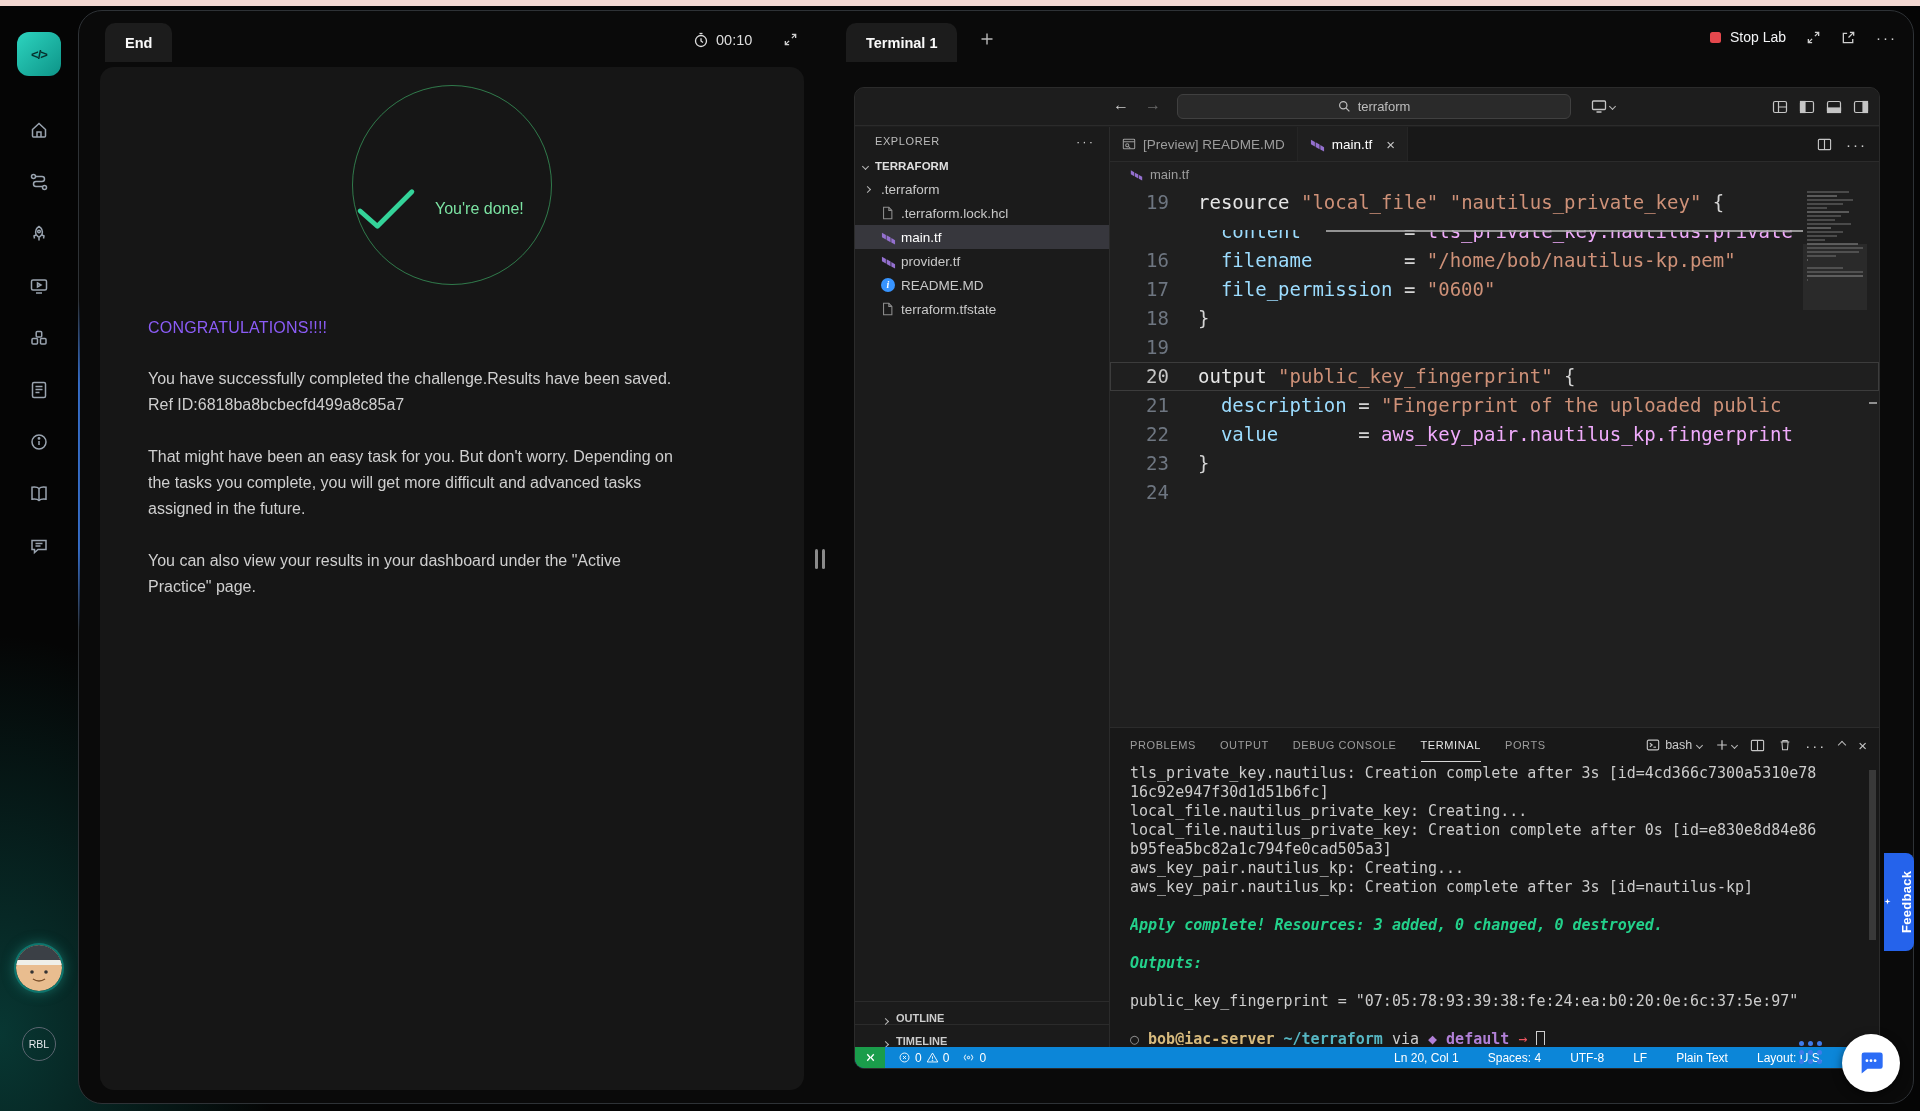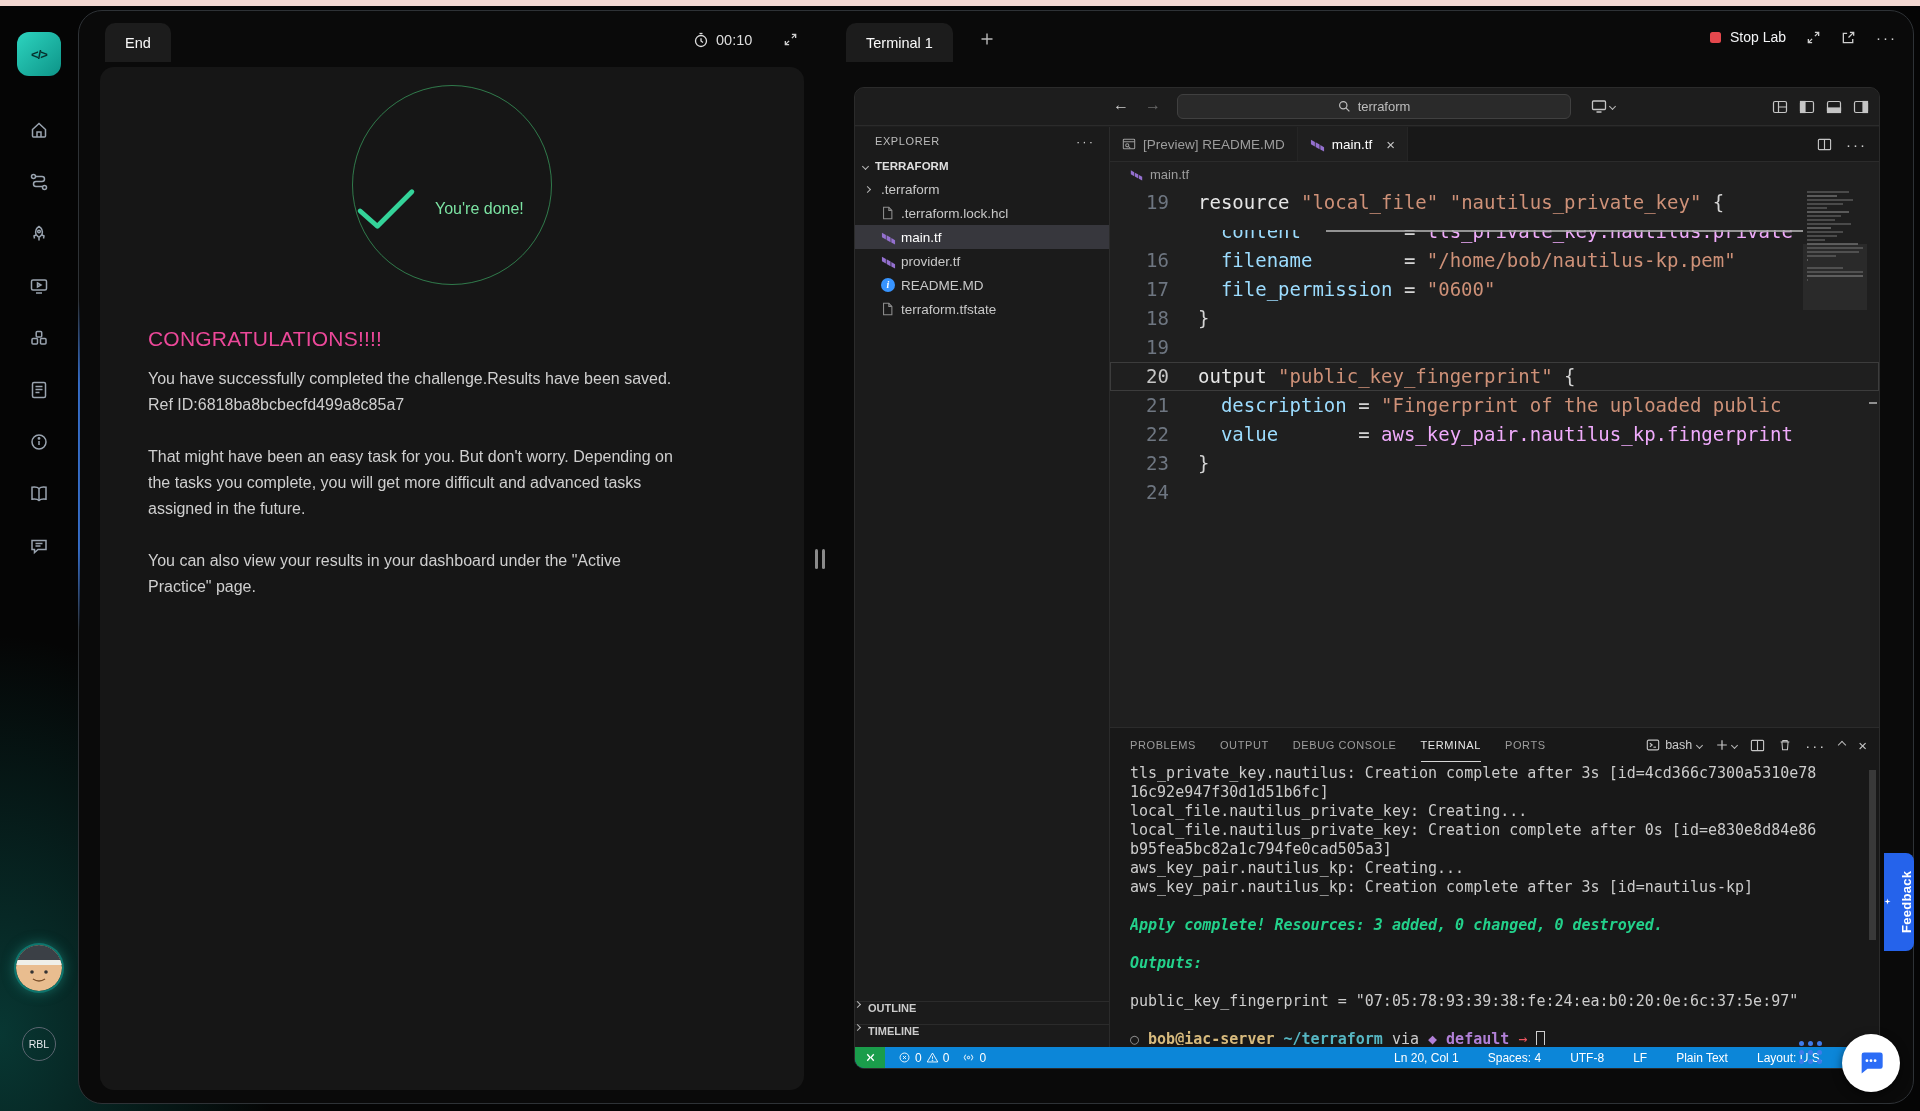--- a/index.html
+++ b/index.html
@@ -26,40 +26,40 @@
   .rbl { position:absolute; top:1021px; left:22px; width:34px; height:34px; border-radius:50%;
          border:1.5px solid #5b6570; color:#e5e7eb; font-size:10.5px; display:flex; align-items:center; justify-content:center; }
 
   
   .frame { position:absolute; left:78px; top:10px; width:1836px; height:1094px;
            border:1px solid #2e3236; border-radius:24px; background:#0a0a0a; }
   .frame::before { content:""; position:absolute; left:-1px; top:290px; width:2px; height:330px;
            background:linear-gradient(180deg,transparent,rgba(59,130,246,.75) 25% 75%,transparent); }
 
   .panel-tab-chip { position:absolute; height:39px; padding:8px 20px; background:#1c1c1c; border-radius:10px 10px 0 0;
-           color:#fafafa; font-size:14.5px; font-weight:400; display:flex; align-items:center; cursor:pointer; }
+           color:#fafafa; font-size:14.5px; font-weight:700; display:flex; align-items:center; cursor:pointer; }
   .lp-tab { left:26px; top:12px; }
   .rp-tab { left:767px; top:12px; }
 
   .lp-timer { position:absolute; left:614px; top:21px; display:flex; align-items:center; gap:7px; color:#dedede; font-size:14.5px; }
   .icon-btn { background:none; border:none; cursor:pointer; color:#cfcfcf; display:flex; align-items:center; justify-content:center; }
   .lp-expand { position:absolute; left:704px; top:21px; }
   .rp-plus  { position:absolute; left:900px; top:20px; }
 
   .rp-actions { position:absolute; right:16px; top:18px; display:flex; align-items:center; gap:20px; }
   .stop-lab { display:flex; align-items:center; gap:9px; background:none; border:none; color:#f3f4f6; font-size:14px; cursor:pointer; }
   .stop-sq { width:11px; height:11px; border-radius:2.5px; background:#e5484d; display:inline-block; }
   .kebab { color:#cfcfcf; font-size:15px; letter-spacing:2px; line-height:1; }
 
   
   .lp-card { position:absolute; left:21px; top:56px; width:704px; height:1023px; background:#161616; border-radius:14px; }
   .done-circle { width:200px; height:200px; margin:18px auto 0; border-radius:50%;
                  border:1.5px solid rgba(74,222,128,.5); display:flex; flex-direction:row; align-items:center; padding-top:48px; gap:16px; }
   .done-text { color:#7ce3a3; font-size:16px; }
-  .congrats { position:absolute; left:48px; top:260px; color:#ec4899; font-size:21px; font-weight:500; letter-spacing:.2px; }
+  .congrats { position:absolute; left:48px; top:252px; color:#8b5cf6; font-size:16px; font-weight:500; letter-spacing:.2px; }
   .paras { position:absolute; left:48px; top:299px; color:#cfcfcf; font-size:16px; line-height:26px; white-space:nowrap; }
   .para + .para { margin-top:26px; }
 
   .divider-handle { position:absolute; left:734px; top:538px; width:14px; height:22px; display:flex; gap:4px; justify-content:center; cursor:col-resize; }
   .divider-handle i { width:3px; height:20px; background:#8a8a8a; border-radius:2px; }
 
   
   .vscode { position:absolute; left:775px; top:76px; width:1026px; height:982px; background:#1f1f1f;
             border:1px solid #2b2b2b; border-radius:10px; overflow:hidden; }
   .vs-titlebar { position:relative; height:38px; background:#1d1d1d; border-bottom:1px solid #2b2b2b; }
@@ -75,21 +75,21 @@
   .vs-side { width:255px; background:#1b1b1b; border-right:1px solid #2b2b2b; position:relative; overflow:hidden; }
   .side-head { height:28px; display:flex; align-items:center; justify-content:space-between; padding:0 14px 0 20px;
                color:#bcbcbc; font-size:11px; letter-spacing:.6px; }
   .side-section { height:22px; display:flex; align-items:center; gap:7px; padding-left:8px; color:#e0e0e0; font-weight:700; font-size:11.5px; cursor:pointer; }
   .tree-row { height:24px; display:flex; align-items:center; padding-left:10px; color:#c8c8c8; font-size:13.5px; cursor:pointer; }
   .tree-row.selected { background:#37373d; color:#ffffff; }
   .tree-chev { width:16px; display:flex; }
   .tree-ic { width:20px; display:flex; align-items:center; }
   .ic-info { width:14px; height:14px; border-radius:50%; background:#3794ff; color:#fff; font:italic 700 10px/14px "Liberation Serif",serif; text-align:center; display:inline-block; }
   .side-bottom { position:absolute; bottom:0; left:0; right:0; }
-  .side-coll { height:23px; border-top:1px solid #2b2b2b; display:flex; align-items:flex-start; gap:8px; padding-left:0;
+  .side-coll { height:23px; border-top:1px solid #2b2b2b; display:flex; align-items:flex-end; gap:8px; padding-left:28px;
                color:#cccccc; font-weight:700; font-size:11px; cursor:pointer; }
 
   .vs-editor { flex:1; position:relative; background:#1f1f1f; }
   .tabs-bar { height:35px; background:#181818; border-bottom:1px solid #2b2b2b; display:flex; align-items:stretch;justify-content:center; }
   .ed-tab { display:flex; align-items:center; gap:7px; padding:0 12px; font-size:13.5px; border-right:1px solid #252525; cursor:pointer; }
   .ed-tab.inactive { background:#1d1d1d; color:#9d9d9d; }
   .ed-tab.active { background:#1f1f1f; color:#fff; }
   .tab-close { margin-left:7px; font-size:15px; color:#c5c5c5; }
   .tabs-actions { margin-left:auto; display:flex; align-items:center; gap:14px; padding-right:12px; }
   .breadcrumb { height:24px; display:flex; align-items:center; gap:7px; padding-left:20px; color:#9d9d9d; font-size:13px; cursor:pointer; }

